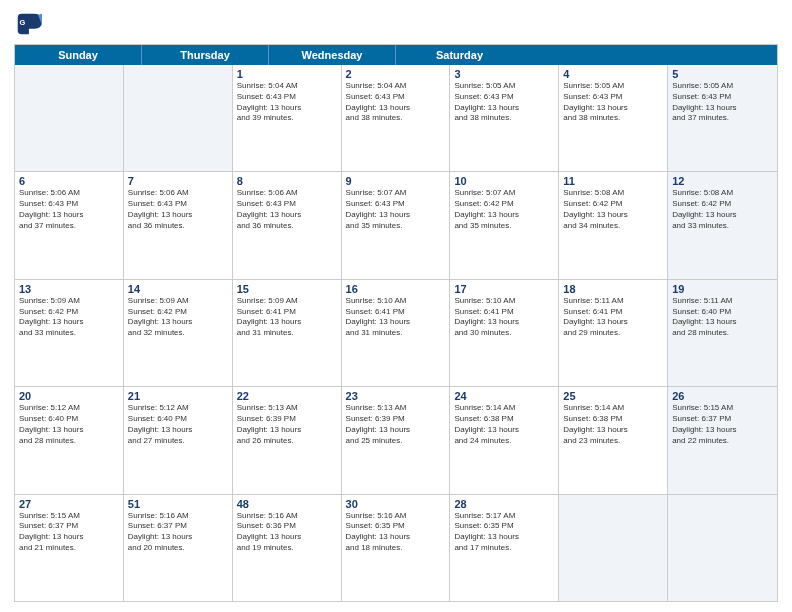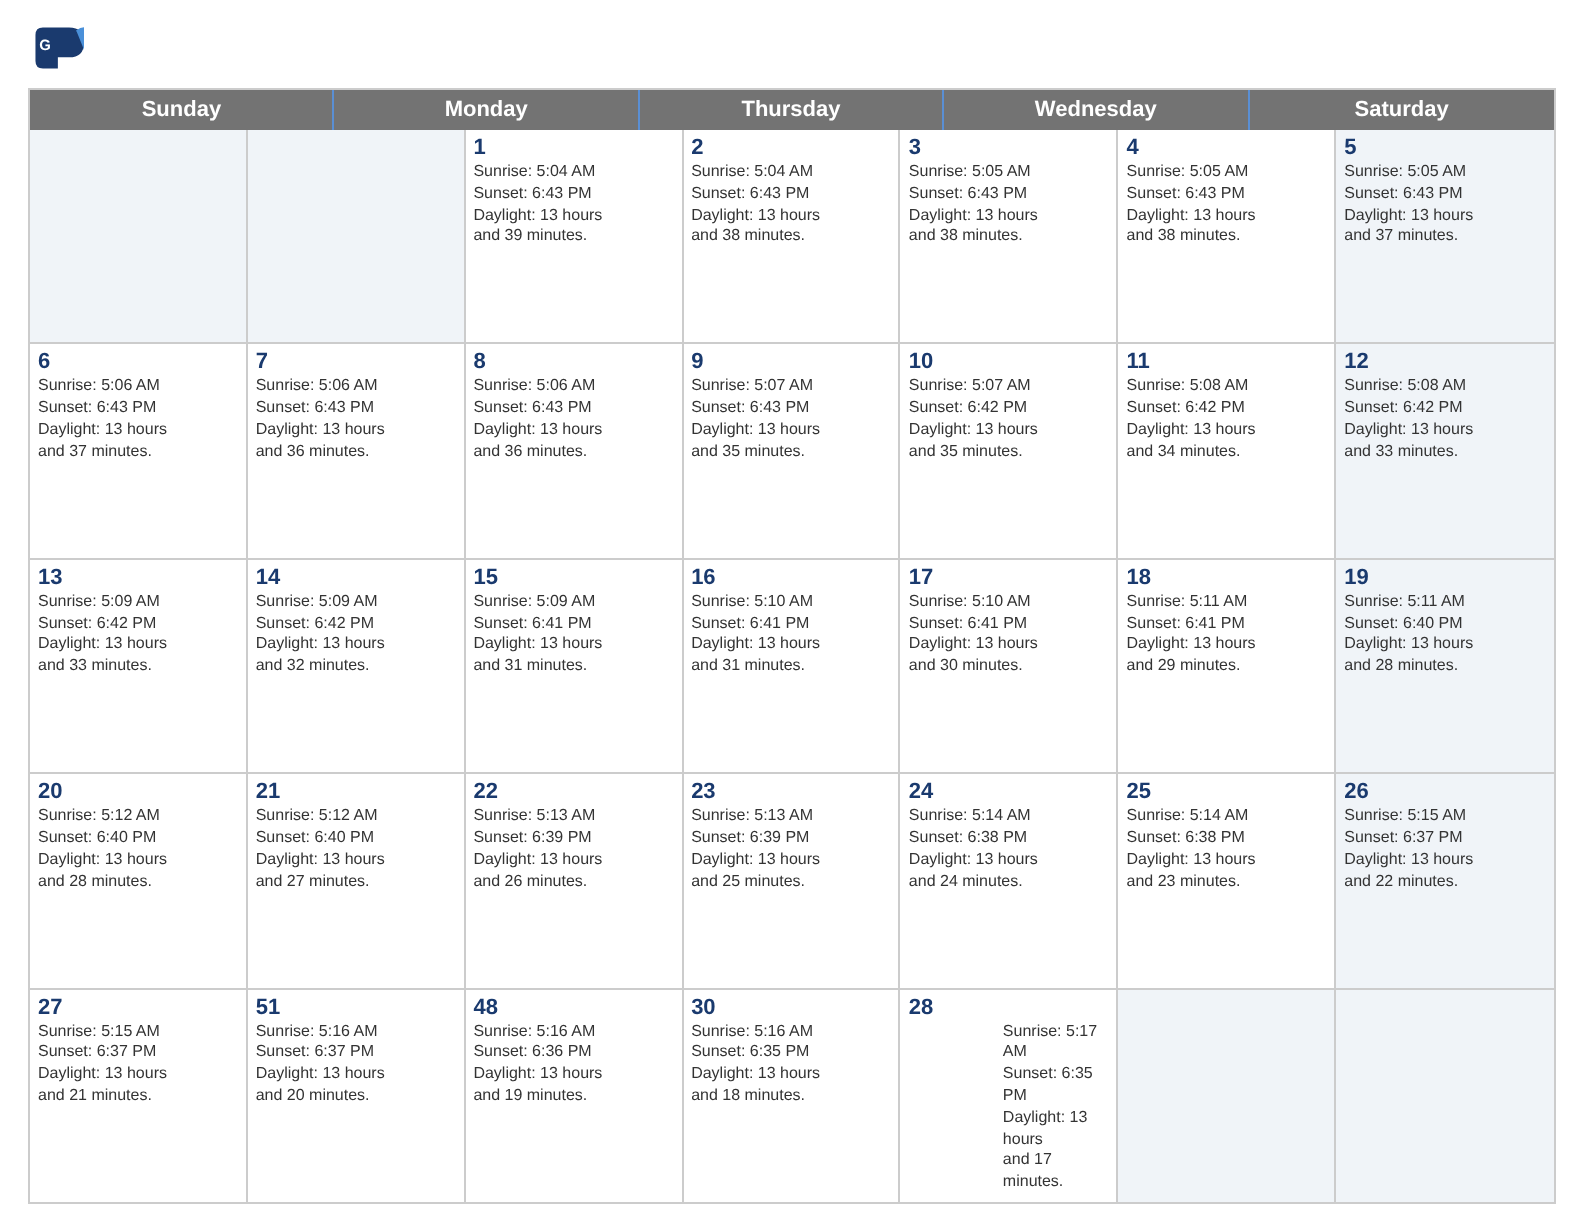--- a/index.html
+++ b/index.html
@@ -55,22 +55,22 @@
       color: #333;
     }
     .calendar {
       border: 1px solid #ccc;
       flex: 1;
       display: flex;
       flex-direction: column;
     }
     .cal-header {
       display: grid;
-      grid-template-columns: repeat(5, 1fr);
-      background: #737373;
+      grid-template-columns: repeat(6, 1fr);
+      background: #0369a1;
     }
     .cal-header-cell {
       color: #fff;
       font-size: 11px;
       font-weight: bold;
       text-align: center;
       padding: 4px 2px;
       border-right: 1px solid #5a8fd4;
     }
     .cal-header-cell:last-child { border-right: none; }
@@ -129,21 +129,20 @@
     </div>
     <div class="title-block">
       <div class="month-title"></div>
       <div class="subtitle"></div>
     </div>
   </div>
 
   <div class="calendar">
     <div class="cal-header">
     <div class="cal-header-cell">Sunday</div>
-        <div class="cal-header-cell">Monday</div>
         <div class="cal-header-cell">Thursday</div>
         <div class="cal-header-cell">Wednesday</div>
         <div class="cal-header-cell">Saturday</div>
       </div>
     <div class="cal-body">
     <div class="cal-row">
           <div class="cal-cell empty shaded"></div>
           <div class="cal-cell empty shaded"></div>
           <div class="cal-cell">
             <div class="day-num">1</div>
@@ -358,21 +357,21 @@
           </div>
           <div class="cal-cell">
             <div class="day-num">30</div>
             <div class="cell-text" style="white-space: pre-line;">Sunrise: 5:16 AM
 Sunset: 6:35 PM
 Daylight: 13 hours
 and 18 minutes.</div>
           </div>
           <div class="cal-cell">
             <div class="day-num">28</div>
-            <div class="cell-text" style="white-space: pre-line; margin-left: 47px;">Sunrise: 5:17 AM
+            <div class="cell-text" style="white-space: pre-line;">Sunrise: 5:17 AM
 Sunset: 6:35 PM
 Daylight: 13 hours
 and 17 minutes.</div>
           </div>
           <div class="cal-cell empty shaded"></div>
           <div class="cal-cell empty shaded"></div>
         </div>
       </div>
   </div>
 </div>

